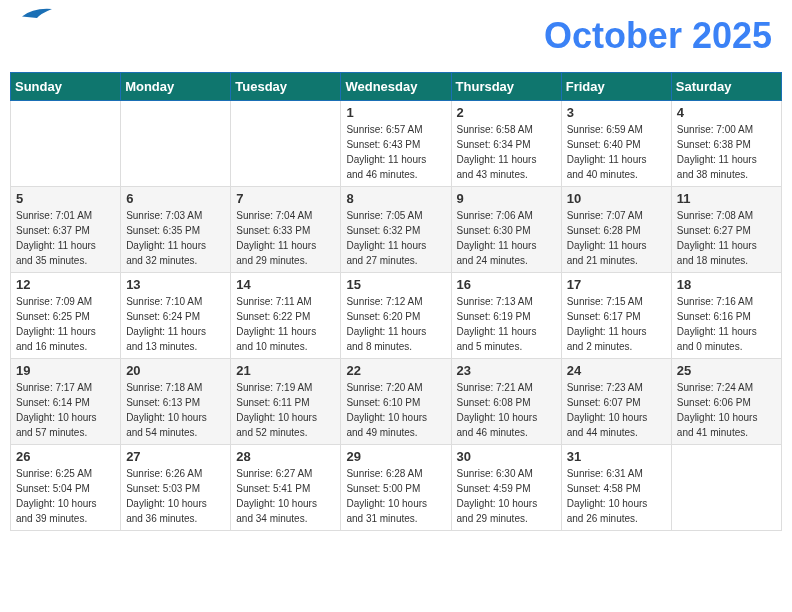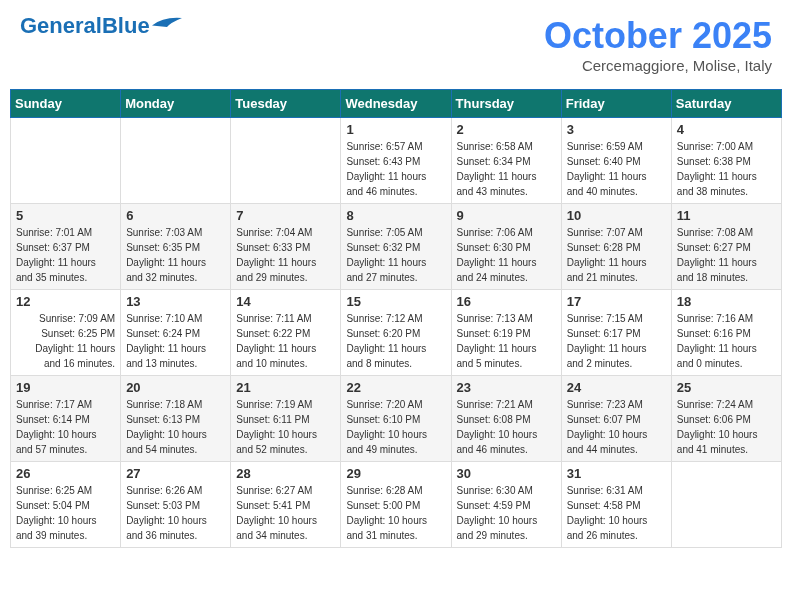--- a/index.html
+++ b/index.html
@@ -93,31 +93,27 @@
     .empty-cell {
       background: #f9f9f9;
     }
   </style>
 </head>
 <body>
 
 <div class="header">
   <div class="logo">
     <div style="display:flex;align-items:center;">
-      <span class="logo-text">
-        <span>General</span><span style="color:#1a6fb5;">Blue</span>
-      </span>
       <svg class="logo-wing" viewBox="0 0 40 15" style="margin-left:2px;margin-top:-8px;" width="36" height="14">
         <path d="M0,12 Q15,0 40,2 Q25,8 20,14 Z" fill="#1a6fb5"></path>
       </svg>
     </div>
   </div>
   <div class="title-section">
     <div class="month-title">October 2025</div>
-    <div class="subtitle">Cercemaggiore, Molise, Italy</div>
   </div>
 </div>
 
 <table class="calendar">
   <thead>
     <tr>
     <th>Sunday</th>
         <th>Monday</th>
         <th>Tuesday</th>
         <th>Wednesday</th>
@@ -196,21 +192,21 @@
         <td>
           <span class="day-number">11</span>
           <div class="day-info" style="white-space: pre-line;">Sunrise: 7:08 AM
 Sunset: 6:27 PM
 Daylight: 11 hours and 18 minutes.</div>
         </td>
       </tr>
       <tr>
         <td>
           <span class="day-number">12</span>
-          <div class="day-info" style="white-space: pre-line; text-align: right;">Sunrise: 7:09 AM
+          <div class="day-info" style="white-space: pre-line;">Sunrise: 7:09 AM
 Sunset: 6:25 PM
 Daylight: 11 hours and 16 minutes.</div>
         </td>
         <td>
           <span class="day-number">13</span>
           <div class="day-info" style="white-space: pre-line;">Sunrise: 7:10 AM
 Sunset: 6:24 PM
 Daylight: 11 hours and 13 minutes.</div>
         </td>
         <td>

